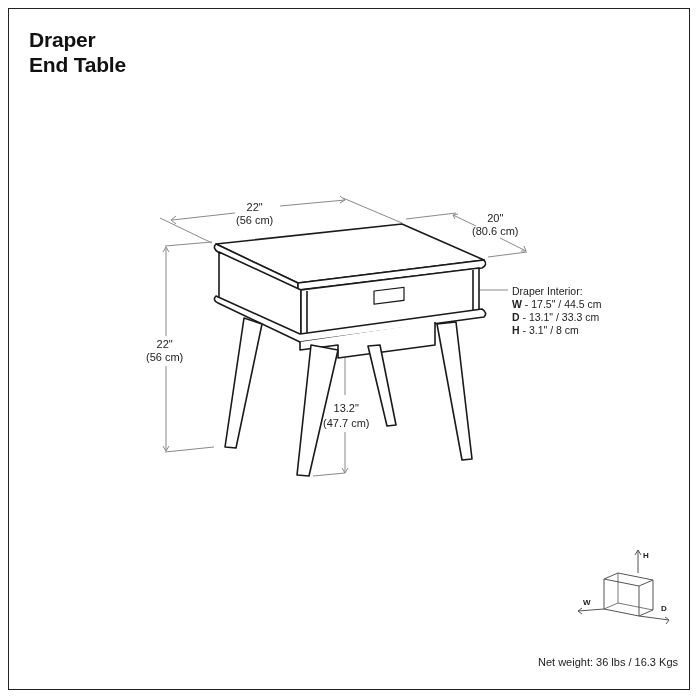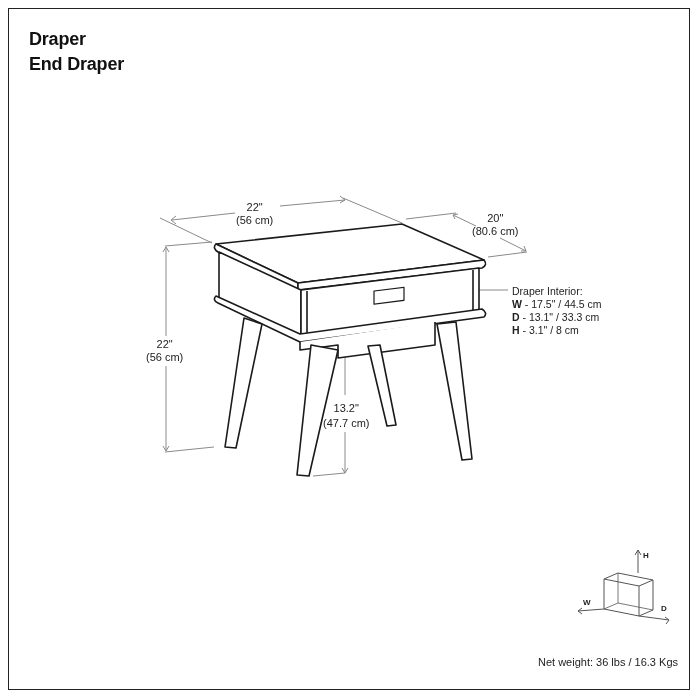--- a/index.html
+++ b/index.html
@@ -1,39 +1,39 @@
 <!DOCTYPE html>
 <html><head>
 <meta charset="utf-8">
 <style>
   html, body { margin: 0; padding: 0; background: #ffffff; }
   body { width: 700px; height: 700px; position: relative; overflow: hidden;
          font-family: "Liberation Sans", "DejaVu Sans", sans-serif; color: #111; }
   .frame { position: absolute; left: 8px; top: 8px; width: 682px; height: 682px;
            border: 1.5px solid #222; box-sizing: border-box; }
-  .title { position: absolute; left: 29px; top: 27px; font-weight: 700; font-size: 18px;
+  .title { position: absolute; left: 29px; top: 27px; font-weight: 700; font-size: 21px;
            line-height: 25px; color: #111; letter-spacing: -0.2px; }
   .title div { white-space: nowrap; }
   svg.drawing { position: absolute; left: 0; top: 0; }
   .lbl { position: absolute; font-size: 11px; line-height: 13px; color: #222; text-align: center; white-space: nowrap; }
   .drawer-info { position: absolute; left: 512px; top: 285px; font-size: 10.5px; line-height: 13px; color: #222; }
   .drawer-info b { font-weight: 700; }
   .drawer-info div { white-space: nowrap; }
   .axis-lbl { position: absolute; font-size: 8px; font-weight: 700; color: #222; }
   .weight { position: absolute; right: 22px; top: 656px; font-size: 11px; color: #222; white-space: nowrap; }
   .weight b { font-weight: 400; }
 </style>
 </head>
 <body>
 
 <div class="frame"></div>
 
 <div class="title">
   <div>Draper</div>
-  <div>End Draper</div>
+  <div>End Table</div>
 </div>
 
 <svg class="drawing" width="700" height="700" viewBox="0 0 700 700">
 
   <g stroke="#8a8a8a" stroke-width="1" fill="none">
 
     <line x1="160" y1="218" x2="212" y2="243"></line>
     <line x1="343" y1="198" x2="402" y2="223"></line>
     <line x1="172" y1="220" x2="235" y2="213"></line>
     <line x1="280" y1="206" x2="345" y2="200"></line>

